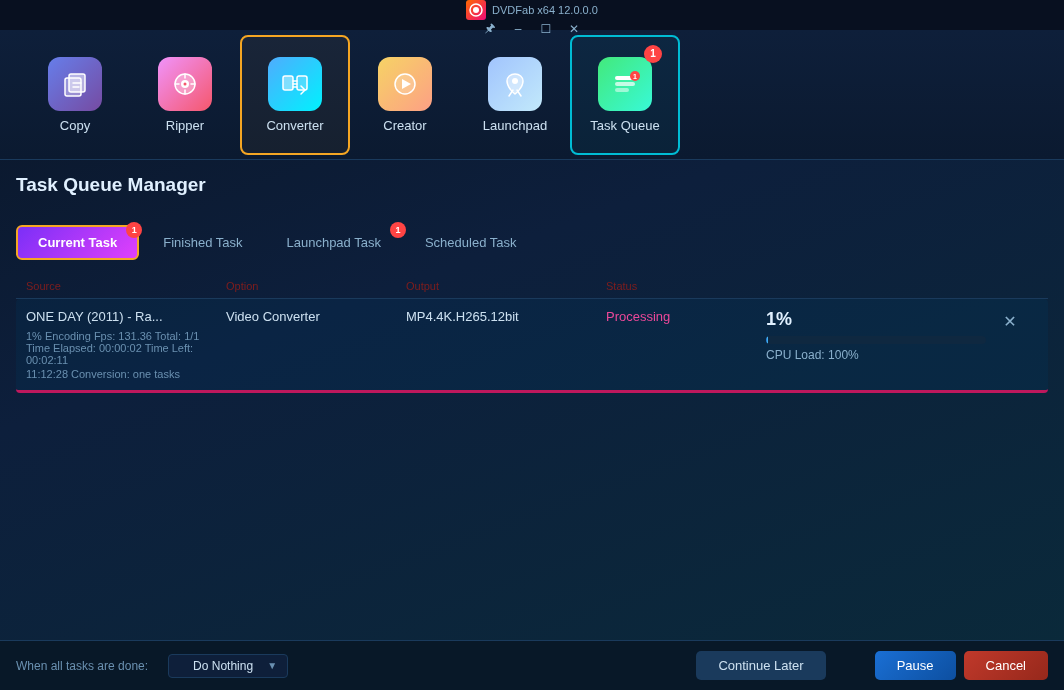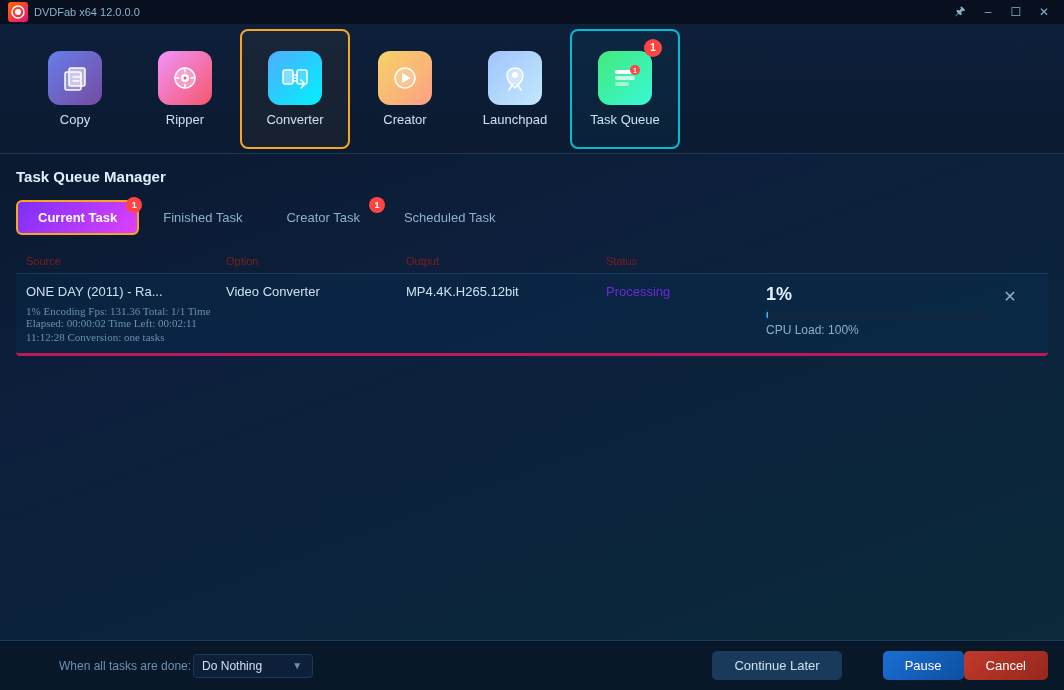--- a/index.html
+++ b/index.html
@@ -8,26 +8,27 @@
       height: 690px;
       background: linear-gradient(160deg, #0a1628 0%, #0d1f3c 40%, #0a2a3a 100%);
       font-family: 'Segoe UI', Arial, sans-serif;
       color: #cce0f0;
       overflow: hidden;
       position: relative;
     }
 
     
     .title-bar {
-      height: 24px;
+      height: 30px;
       background: #081020;
       display: flex;
       align-items: center;
       justify-content: space-between;
       padding: 0 8px;
+      flex-direction: column;
     }
     .title-bar-left {
       display: flex;
       align-items: center;
       gap: 6px;
     }
     .app-logo {
       width: 20px;
       height: 20px;
       background: linear-gradient(135deg, #ff6a00, #ee0979);
@@ -175,24 +176,24 @@
       align-items: center;
       justify-content: center;
     }
 
     
     .main-content {
       padding: 14px 16px;
       height: calc(690px - 28px - 130px - 50px);
     }
     .section-title {
-      font-size: 15px;
+      font-size: 19px;
       font-weight: bold;
       color: #e0f0ff;
-      margin-bottom: 15px;
+      margin-bottom: 29px;
     }
 
     
     .tabs {
       display: flex;
       align-items: center;
       gap: 4px;
       margin-bottom: 14px;
     }
     .tab {
@@ -243,21 +244,21 @@
       align-items: start;
       background: rgba(0, 60, 100, 0.2);
       border-radius: 4px;
       margin-bottom: 4px;
     }
     .table-cell {
       font-size: 13px;
       color: #cce0f0;
     }
     .status-processing {
-      color: #6d28d9;
+      color: #ec4899;
     }
     .progress-percent {
       font-size: 18px;
       font-weight: bold;
       color: #e0f0ff;
     }
     .close-btn {
       width: 24px;
       height: 24px;
       display: flex;
@@ -266,21 +267,20 @@
       cursor: pointer;
       color: #8ab0cc;
       font-size: 16px;
       border-radius: 4px;
     }
 
     .task-details {
       padding: 6px 10px;
       font-size: 11px;
       color: #6a90b0;
-      font-family: Liberation Serif, serif;
     }
     .progress-bar-container {
       width: 220px;
       height: 8px;
       background: #0f2840;
       border-radius: 4px;
       margin: 6px 0 4px 0;
       overflow: hidden;
     }
     .progress-bar-fill {
@@ -311,47 +311,47 @@
       background: #081828;
       border-top: 1px solid #1a3a5c;
       display: flex;
       align-items: center;
       padding: 0 16px;
       justify-content: space-between;
     }
     .bottom-left {
       display: flex;
       align-items: center;
-      gap: 2px;
-      margin-left: 43px;
+      gap: 20px;
     }
     .bottom-label {
       font-size: 12px;
       color: #6a90b0;
     }
     .dropdown {
       background: #0e1f3a;
       border: 1px solid #1a3a5c;
       border-radius: 4px;
-      padding: 4px 10px 4px 8px;
+      padding: 4px 10px 4px 24px;
       font-size: 12px;
       color: #cce0f0;
       cursor: pointer;
       display: flex;
       align-items: center;
       gap: 6px;
       min-width: 120px;
     }
     .dropdown-arrow {
       font-size: 10px;
       color: #6a90b0;
       margin-left: auto;
     }
     .bottom-buttons {
       display: flex;
+      gap: 8px;
     }
     .btn {
       padding: 7px 22px;
       border-radius: 5px;
       font-size: 13px;
       cursor: pointer;
       font-weight: 500;
       border: none;
       transition: all 0.2s;
     }
@@ -483,21 +483,21 @@
 
   <div class="tabs">
     <div class="tab active">
       <span>Current Task</span>
       <div class="tab-badge">1</div>
     </div>
     <div class="tab">
       <span>Finished Task</span>
     </div>
     <div class="tab" style="position:relative;">
-      <span>Creator Task</span>
+      <span>Launchpad Task</span>
       <div class="tab-badge">1</div>
     </div>
     <div class="tab">
       <span>Scheduled Task</span>
     </div>
   </div>
 
   <div class="table-header">
     <span>Source</span>
     <span>Option</span>

